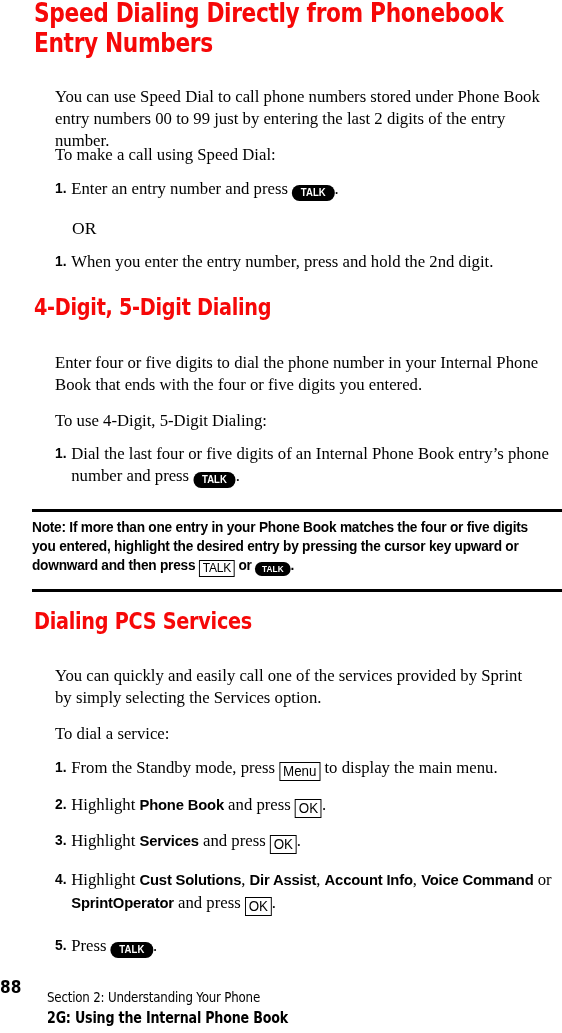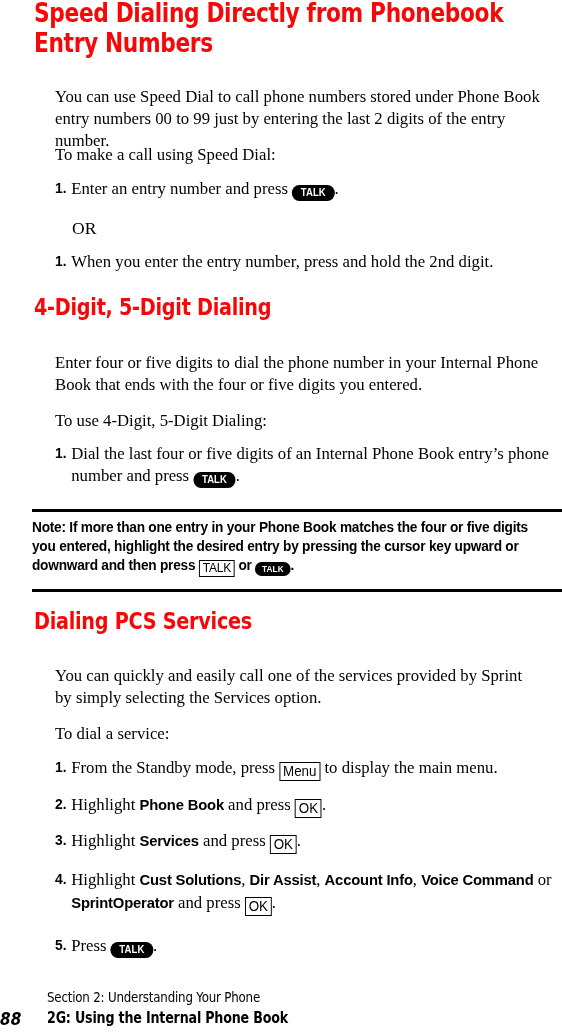--- a/index.html
+++ b/index.html
@@ -245,19 +245,19 @@
   <div class="abs body-p" style="left:55px; top:722px; width:500px;">To dial a service:</div>
 
   <div class="abs" id="service-steps" style="left:55px; top:756px; width:505px;">
       <div class="step" style="position: absolute; left: 0px; top: 0px; width: 505px;"><span class="step-num">1.</span><span>From the Standby mode, press </span><span class="key-box">Menu</span><span> to display the main menu.</span></div>
       <div class="step" style="position: absolute; left: 0px; top: 37px; width: 505px;"><span class="step-num">2.</span><span>Highlight </span><b class="sans-b">Phone Book</b><span> and press </span><span class="key-box">OK</span><span>.</span></div>
       <div class="step" style="position: absolute; left: 0px; top: 73px; width: 505px;"><span class="step-num">3.</span><span>Highlight </span><b class="sans-b">Services</b><span> and press </span><span class="key-box">OK</span><span>.</span></div>
       <div class="step" style="position: absolute; left: 0px; top: 112px; width: 505px;"><span class="step-num">4.</span><span>Highlight </span><b class="sans-b">Cust Solutions</b><span>, </span><b class="sans-b">Dir Assist</b><span>, </span><b class="sans-b">Account Info</b><span>, </span><b class="sans-b">Voice Command</b><span> or </span><b class="sans-b">SprintOperator</b><span> and press </span><span class="key-box">OK</span><span>.</span></div>
       <div class="step" style="position: absolute; left: 0px; top: 178px; width: 505px;"><span class="step-num">5.</span><span>Press </span><span class="key-pill">TALK</span><span>.</span></div>
     </div>
 
-  <div class="abs footer-page" style="left:0px; top:1010px; width:40px;font-style:italic;">88</div>
+  <div class="abs footer-page" style="left:0px; top:978px; width:40px;">88</div>
 
   <div class="abs footer-line1" style="left:47px; top:988px; width:400px;">Section 2: Understanding Your Phone</div>
 
   <div class="abs footer-line2" style="left:47px; top:1009px; width:400px;">2G: Using the Internal Phone Book</div>
 
 </div>
 
 </body></html>

